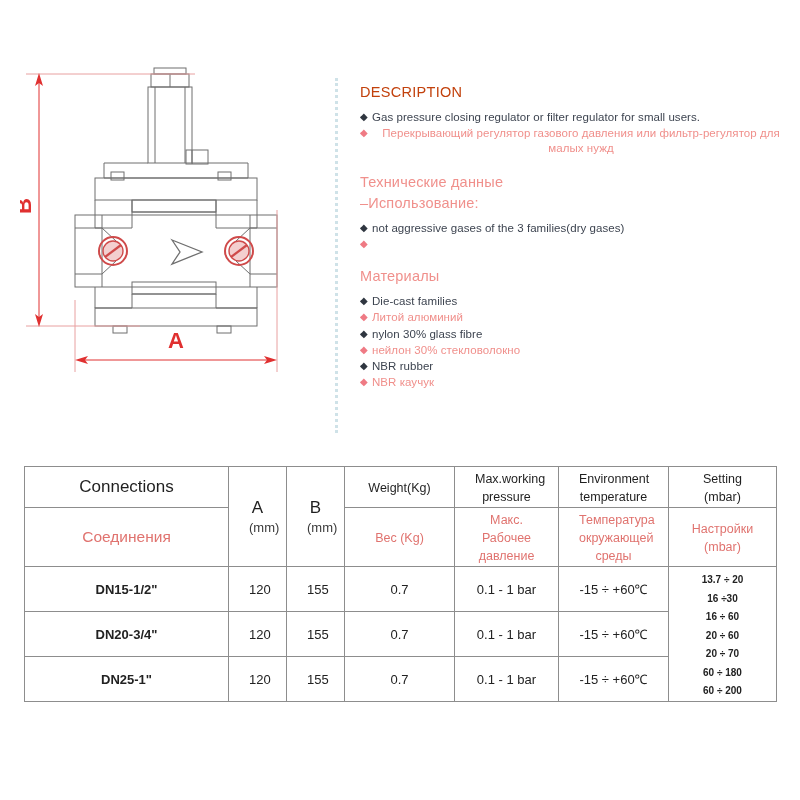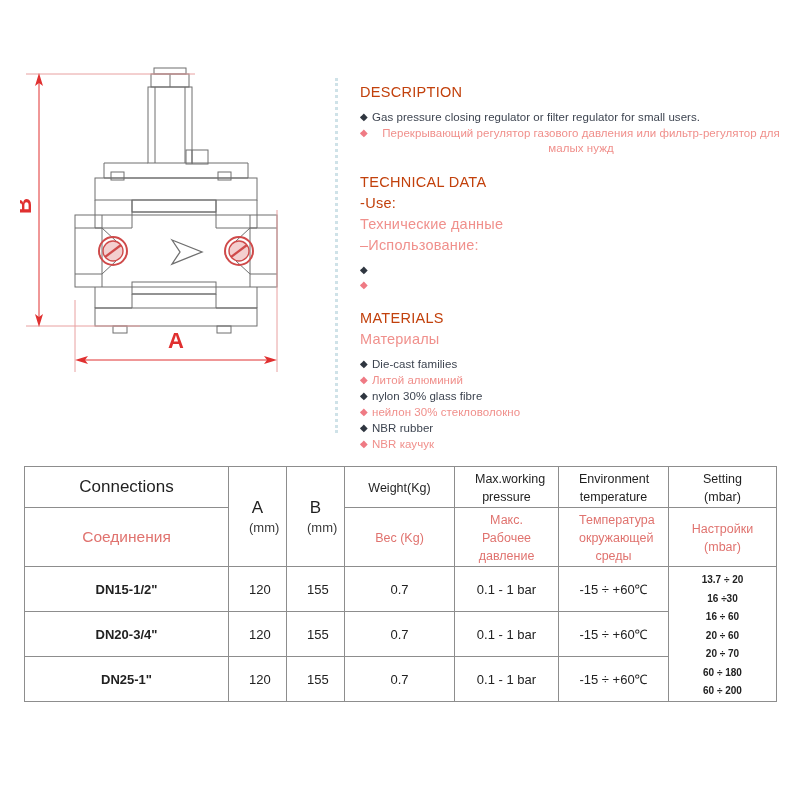--- a/index.html
+++ b/index.html
@@ -190,38 +190,36 @@
             <span class="bullet-mark">◆</span>
             <span class="bullet-text">Перекрывающий регулятор газового давления или фильтр-регулятор
 для малых нужд</span>
           </div>
         </div>
       </div>
 
       <div class="gap-md"></div>
 
       <div>
-        <div class="sec-head-en">TECHNICAL DATA
--Use:</div>
         <div class="sec-head-ru">Технические данные
 –Использование:</div>
         <div class="bullet-list">
           <div class="bullet-row en">
             <span class="bullet-mark">◆</span>
+            <span class="bullet-text">not aggressive gases of the 3 families(dry gases)</span>
           </div>
           <div class="bullet-row ru">
             <span class="bullet-mark">◆</span>
           </div>
         </div>
       </div>
 
       <div class="gap-md"></div>
 
       <div>
-        <div class="sec-head-en">MATERIALS</div>
         <div class="sec-head-ru">Материалы</div>
         <div class="bullet-list">
           <div class="bullet-row en">
             <span class="bullet-mark">◆</span>
             <span class="bullet-text">Die-cast families</span>
           </div>
           <div class="bullet-row ru">
             <span class="bullet-mark">◆</span>
             <span class="bullet-text">Литой алюминий</span>
           </div>

